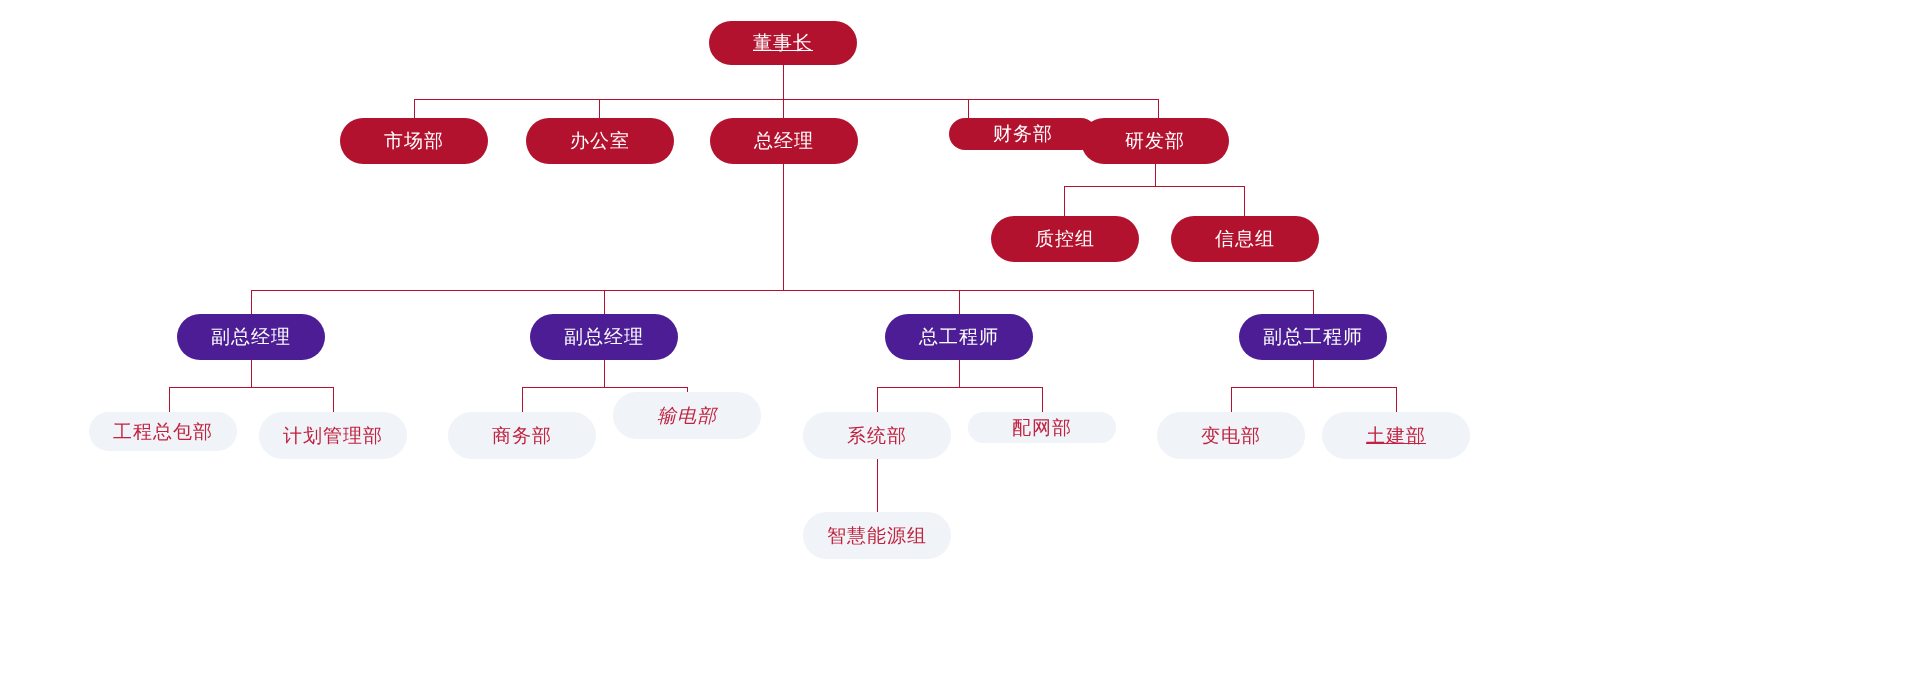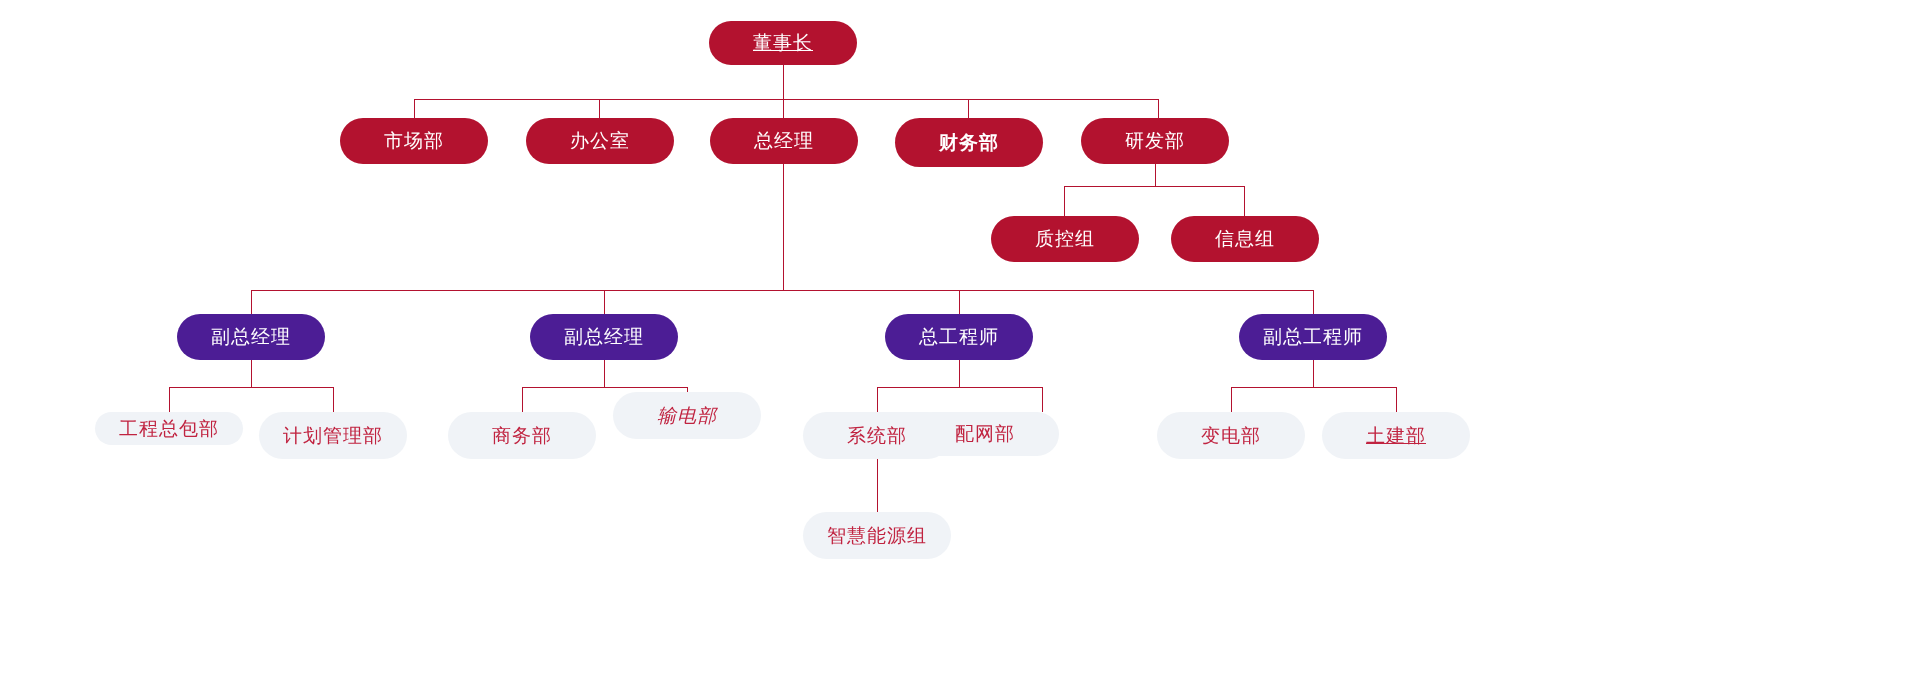--- a/index.html
+++ b/index.html
@@ -97,21 +97,21 @@
 
   <div class="node lvl-dark" style="left:340px;top:118px;width:148px;height:46px;">
     <span>市场部</span>
   </div>
   <div class="node lvl-dark" style="left:526px;top:118px;width:148px;height:46px;">
     <span>办公室</span>
   </div>
   <div class="node lvl-dark" style="left:710px;top:118px;width:148px;height:46px;">
     <span>总经理</span>
   </div>
-  <div class="node lvl-dark" style="left:895px;top:118px;width:148px;height:49px;font-weight:bold;">
+  <div class="node lvl-dark" style="left:949px;top:118px;width:148px;height:32px;">
     <span>财务部</span>
   </div>
   <div class="node lvl-dark" style="left:991px;top:216px;width:148px;height:46px;">
     <span>质控组</span>
   </div>
 
   <div class="node lvl-dark" style="left:1081px;top:118px;width:148px;height:46px;">
     <span>研发部</span>
   </div>
   <div class="node lvl-dark" style="left:1171px;top:216px;width:148px;height:46px;">
@@ -124,36 +124,36 @@
   <div class="node lvl-mid" style="left:530px;top:314px;width:148px;height:46px;">
     <span>副总经理</span>
   </div>
   <div class="node lvl-mid" style="left:885px;top:314px;width:148px;height:46px;">
     <span>总工程师</span>
   </div>
   <div class="node lvl-mid" style="left:1239px;top:314px;width:148px;height:46px;">
     <span>副总工程师</span>
   </div>
 
-  <div class="node lvl-leaf" style="left:95px;top:412px;width:148px;height:33px;">
+  <div class="node lvl-leaf" style="left:89px;top:412px;width:148px;height:39px;">
     <span>工程总包部</span>
   </div>
   <div class="node lvl-leaf" style="left:448px;top:412px;width:148px;height:47px;">
     <span>商务部</span>
   </div>
   <div class="node lvl-leaf" style="left:259px;top:412px;width:148px;height:47px;">
     <span>计划管理部</span>
   </div>
   <div class="node lvl-leaf" style="left:613px;top:392px;width:148px;height:47px;font-style:italic;">
     <span>输电部</span>
   </div>
   <div class="node lvl-leaf" style="left:803px;top:412px;width:148px;height:47px;">
     <span>系统部</span>
   </div>
-  <div class="node lvl-leaf" style="left:911px;top:412px;width:148px;height:44px;justify-content:center;">
+  <div class="node lvl-leaf" style="left:968px;top:412px;width:148px;height:31px;justify-content:center;">
     <span>配网部</span>
   </div>
   <div class="node lvl-leaf" style="left:1157px;top:412px;width:148px;height:47px;">
     <span>变电部</span>
   </div>
   <div class="node lvl-leaf" style="left:1322px;top:412px;width:148px;height:47px;text-decoration:underline;">
     <span>土建部</span>
   </div>
 
   <div class="node lvl-leaf" style="left:803px;top:512px;width:148px;height:47px;text-align:right;">

